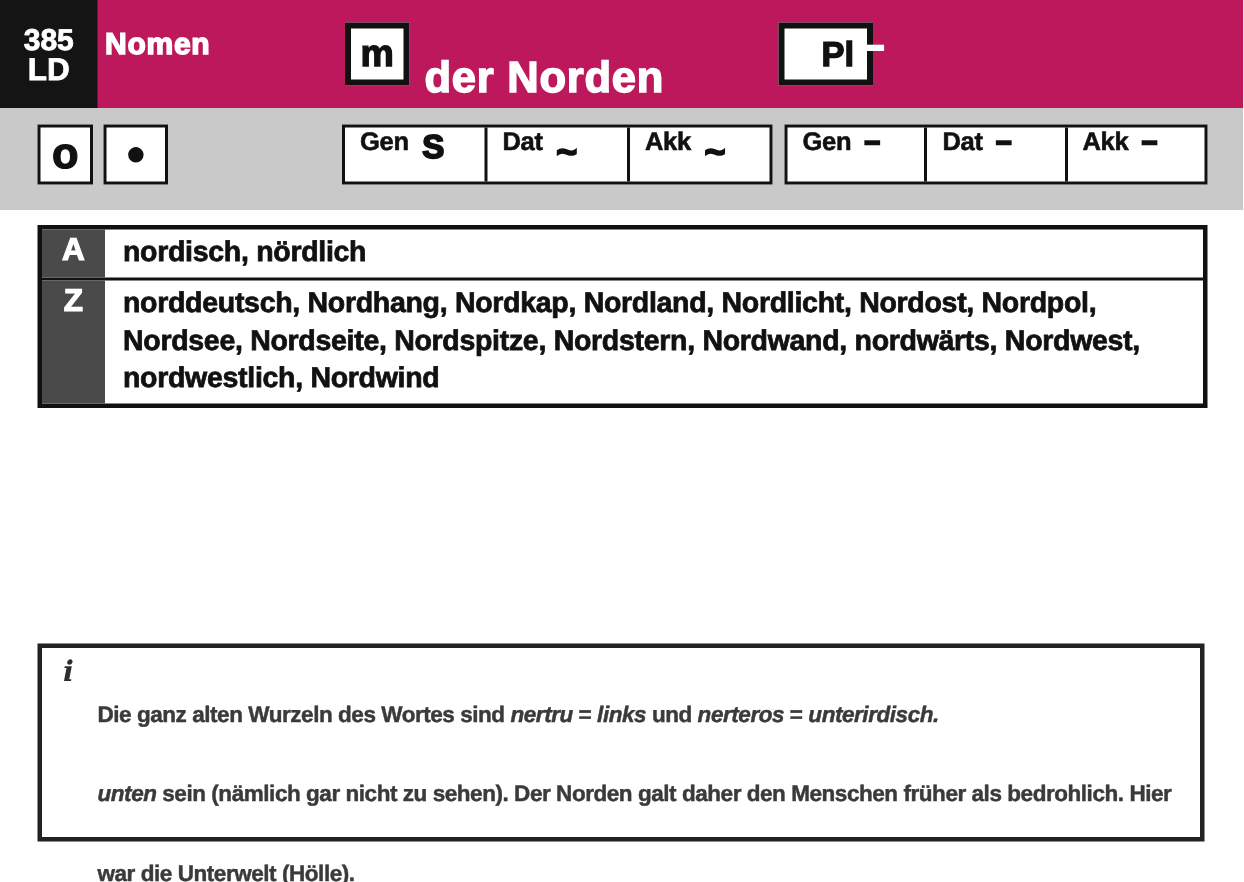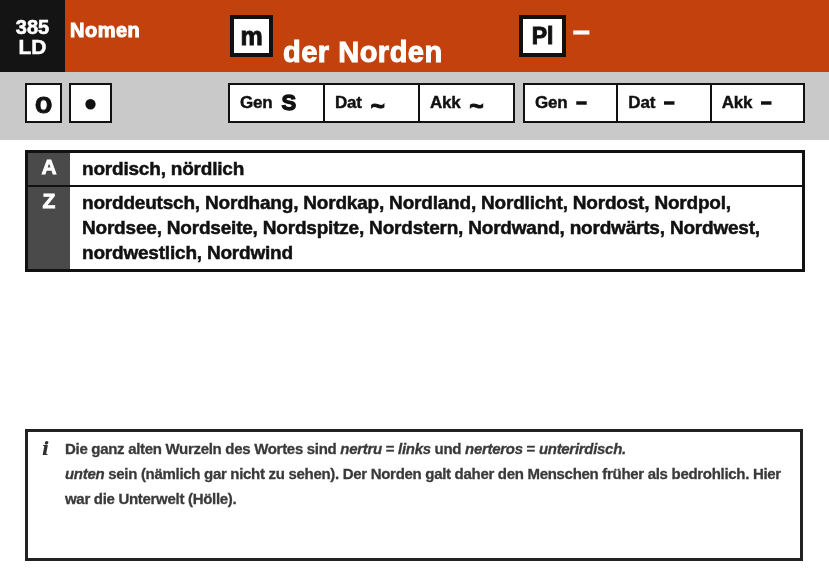--- a/index.html
+++ b/index.html
@@ -1,49 +1,49 @@
 <!DOCTYPE html>
 <html><head>
 <meta charset="utf-8">
 <style>
   html,body{margin:0;padding:0;background:#ffffff;}
   .page{position:relative;width:829px;height:588px;background:#ffffff;overflow:hidden;
         font-family:"Liberation Sans", sans-serif;color:#111;}
 
   
-  .header-bar{position:absolute;left:0;top:0;width:829px;height:72px;background:#c2410c;}
+  .header-bar{position:absolute;left:0;top:0;width:829px;height:72px;background:#be185d;}
   .id-box{position:absolute;left:0;top:0;width:65px;height:72px;background:#141414;
           display:flex;flex-direction:column;align-items:center;justify-content:center;color:#fff;}
   .id-num{font-size:20px;font-weight:bold;-webkit-text-stroke:0.6px #fff;line-height:21px;}
   .id-code{font-size:21px;font-weight:bold;-webkit-text-stroke:0.5px #fff;line-height:17px;}
   .category{position:absolute;left:70px;top:19px;color:#fff;font-size:20px;font-weight:bold;
             -webkit-text-stroke:1px #fff;letter-spacing:0.5px;}
   .badge{position:absolute;top:15px;width:35px;height:34px;background:#fff;border:4px solid #111;
          display:flex;align-items:center;justify-content:center;font-size:25px;font-weight:bold;
          -webkit-text-stroke:0.9px #111;color:#111;}
   .badge-m{left:230px;}
-  .badge-pl{left:519px;width:39px;font-size:23px;}
+  .badge-pl{left:519px;width:39px;font-size:23px;padding-left:16px;}
   .lemma{position:absolute;left:283px;top:36px;color:#fff;font-size:29px;font-weight:bold;
          -webkit-text-stroke:1px #fff;letter-spacing:0.5px;}
   .plural-value{position:absolute;left:573px;top:14px;color:#fff;font-size:30px;font-weight:bold;
                 -webkit-text-stroke:1.2px #fff;}
 
   
   .band{position:absolute;left:0;top:72px;width:829px;height:68px;background:#c9c9c9;}
   .pbox{position:absolute;top:83px;height:36px;background:#fff;border:2px solid #111;
         display:flex;align-items:center;justify-content:center;font-weight:bold;color:#111;}
   .pbox-1{left:25px;width:33px;font-size:29px;-webkit-text-stroke:0.8px #111;}
   .pbox-2{left:69px;width:39px;font-size:24px;}
   .pbox-3{left:117px;width:58px;font-size:30px;-webkit-text-stroke:0.8px #111;}
 
   .decl-table{position:absolute;top:83px;height:36px;background:#fff;border:2px solid #111;
               display:flex;}
   .decl-sg{left:228px;width:283px;}
   .decl-pl{left:523px;width:278px;}
-  .decl-cell{flex:1;display:flex;align-items:center;padding-left:10px;border-right:2px solid #111;}
+  .decl-cell{flex:1;display:flex;align-items:flex-start;padding-left:10px;border-right:2px solid #111;}
   .decl-cell:last-child{border-right:none;}
   .decl-lbl{font-size:17px;font-weight:bold;letter-spacing:-0.2px;-webkit-text-stroke:0.4px #111;}
   .decl-val{margin-left:9px;font-weight:bold;}
   .decl-val.v-letter{font-size:22px;-webkit-text-stroke:1.3px #111;}
   .decl-val.v-tilde{font-size:24px;-webkit-text-stroke:1.2px #111;position:relative;top:3px;}
   .decl-val.v-dash{font-size:18px;-webkit-text-stroke:1.6px #111;position:relative;top:-1px;}
 
   
   .az-table{position:absolute;left:25px;top:150px;width:774px;border:3px solid #111;background:#fff;}
   .az-row{display:flex;}
@@ -53,21 +53,21 @@
   .az-text{flex:1;padding:3px 10px 4px 12px;font-size:19px;font-weight:bold;letter-spacing:-0.2px;
            line-height:25px;-webkit-text-stroke:0.5px #111;}
 
   
   .info-box{position:absolute;left:25px;top:429px;width:772px;height:126px;border:3px solid #222;
             background:#fff;}
   .info-icon{position:absolute;left:14px;top:5px;font-family:"DejaVu Serif", serif;
              font-style:italic;font-weight:bold;font-size:19px;color:#2e2e2e;}
   .info-text{position:absolute;left:37px;top:4px;width:726px;color:#3a3a3a;font-size:15px;
              font-weight:bold;letter-spacing:-0.3px;line-height:25px;-webkit-text-stroke:0.3px #3a3a3a;}
-  .info-line{white-space:nowrap;}
+  .info-line{white-space:nowrap;margin-top:28px;}
   .info-line .it{font-style:italic;}
 </style>
 </head>
 <body>
 
 <div class="page">
 
   <div class="header-bar">
     <div class="id-box">
       <div class="id-num">385</div>

